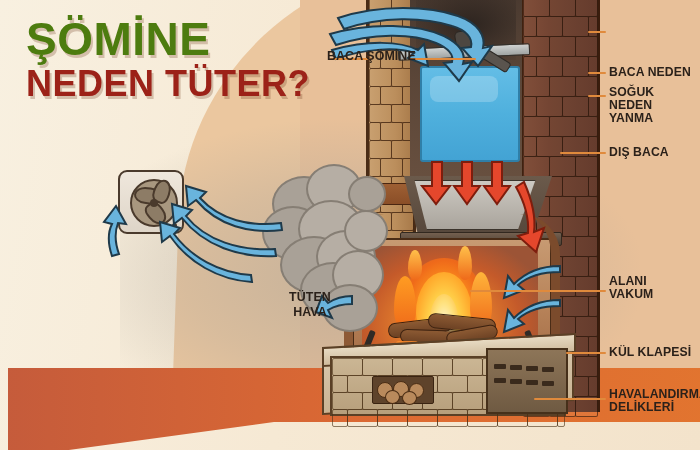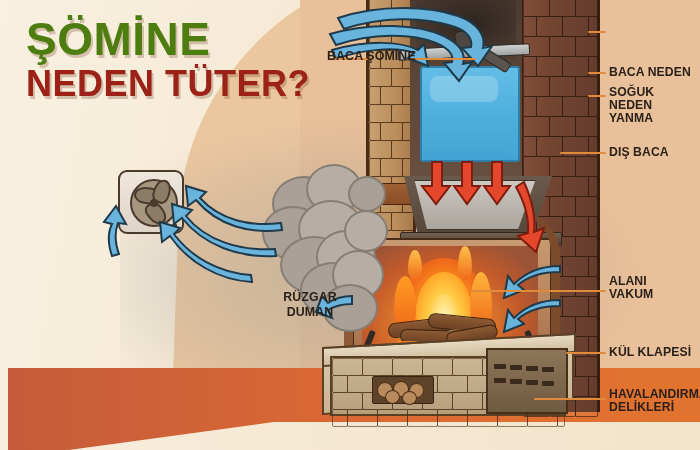--- a/index.html
+++ b/index.html
@@ -468,17 +468,17 @@
 
   <div class="lbl lbl-r" style="left:609px;top:388px;width:110px;">
     <div style="white-space:nowrap;">HAVALANDIRMA</div>
     <div>DELİKLERİ</div>
   </div>
 
   <div class="lbl" style="left:72px;top:284px;font-size:12.4px;line-height:15px;text-align:center;width:160px;">
   </div>
 
   <div class="lbl" style="left:272px;top:290px;font-size:12.4px;line-height:15px;text-align:center;width:76px;">
-    <div>RÜZGAR</div>
-    <div>DUMAN</div>
+    <div>TÜTEN</div>
+    <div>HAVA</div>
   </div>
 
 </div>
 
 </body></html>

